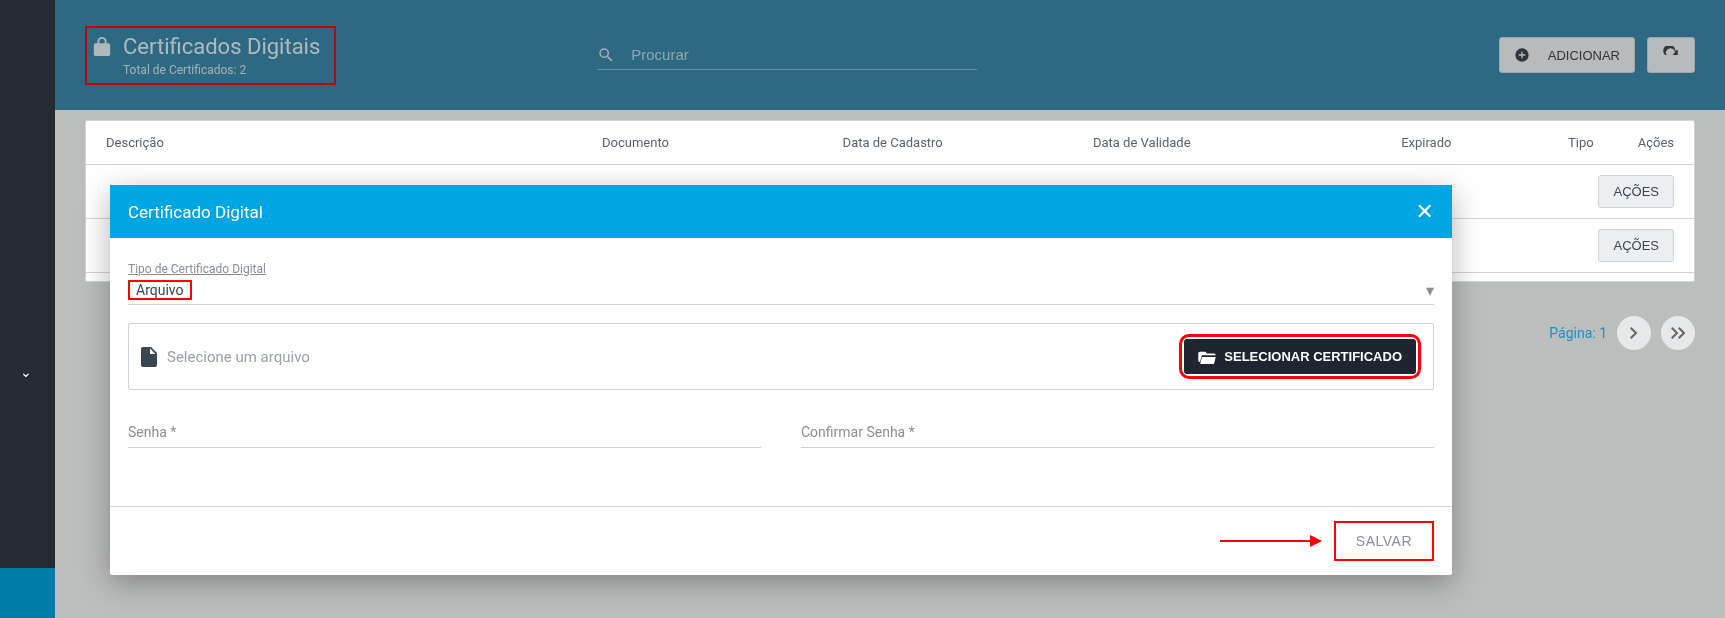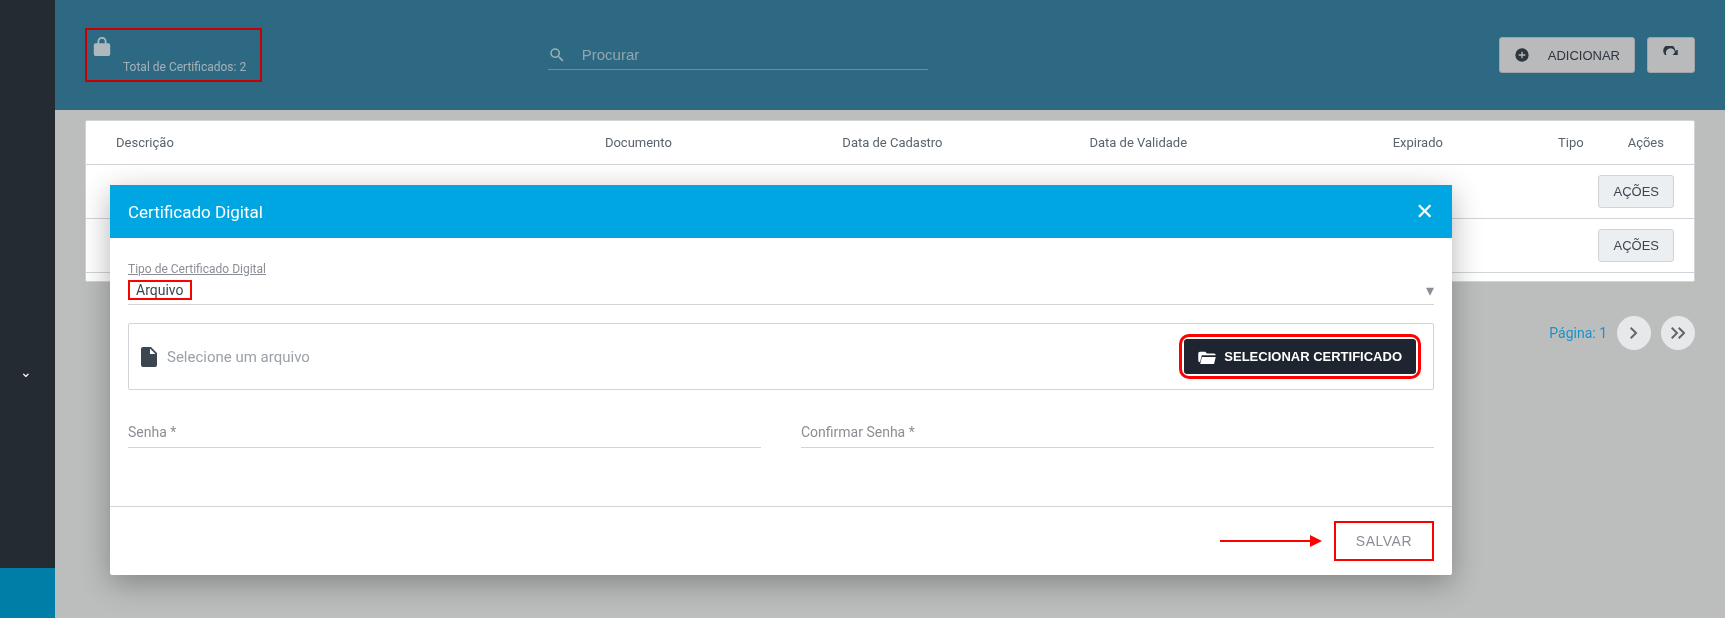--- a/index.html
+++ b/index.html
@@ -25,21 +25,21 @@
   .page-title-row{display:flex;align-items:center;gap:12px;}
   .page-title{font-size:22px;font-weight:400;color:#e0edf3;}
   .page-subtitle{font-size:12px;color:#cfe2eb;margin-left:30px;margin-top:4px;}
   .search-wrap{margin-left:auto;margin-right:auto;display:flex;align-items:center;gap:14px;border-bottom:1px solid rgba(255,255,255,.4);padding:4px 0;width:380px;}
   .search-input{background:none;border:none;outline:none;color:#e5eef3;font-size:15px;width:100%;}
   .search-input::placeholder{color:#bcd4df;}
   .header-actions{display:flex;gap:12px;margin-left:auto;}
   .btn{background:#eceff1;border:1px solid #d0d4d8;border-radius:3px;padding:8px 14px;font-size:13px;font-weight:500;color:#3c4650;cursor:pointer;display:flex;align-items:center;gap:18px;}
   .btn.icon-only{padding:8px 14px;}
   .table-card{position:absolute;top:120px;left:30px;right:30px;background:#fff;border:1px solid var(--border);border-radius:2px;min-height:160px;}
-  .thead{display:flex;padding:14px 30px;color:#5b646e;font-size:13px;border-bottom:1px solid var(--border);gap:44px;}
+  .thead{display:flex;padding:14px 20px;color:#5b646e;font-size:13px;border-bottom:1px solid var(--border);gap:44px;}
   .th { }
   .th.desc{width:460px;} .th.doc{width:200px;} .th.cad{width:210px;} .th.val{width:220px;} .th.exp{width:100px;text-align:right;} .th.tipo{width:100px;text-align:right;} .th.acoes{flex:1;text-align:right;}
   .row-actions{display:flex;justify-content:flex-end;padding:10px 20px;border-bottom:1px solid var(--border);}
   .pagination{position:absolute;top:316px;right:30px;display:flex;align-items:center;gap:10px;}
   .page-label{color:#1893c9;font-size:14px;}
   .page-btn{width:34px;height:34px;border-radius:50%;background:#e6e8ea;border:none;color:#666;display:flex;align-items:center;justify-content:center;cursor:pointer;}
   
   .overlay{position:absolute;inset:0;background:rgba(0,0,0,.22);}
   
   .modal{position:absolute;top:185px;left:55px;width:1342px;background:#fff;box-shadow:0 8px 30px rgba(0,0,0,.3);border-radius:2px;}
@@ -75,20 +75,21 @@
 
   <div class="main">
     <div class="overlay"></div>
 
     <div class="header">
       <div class="page-title-box">
         <div class="page-title-row">
           <svg width="18" height="20" viewBox="0 0 18 22" fill="#e0edf3">
               <path d="M14 8V6a5 5 0 10-10 0v2H2a2 2 0 00-2 2v10a2 2 0 002 2h14a2 2 0 002-2V10a2 2 0 00-2-2h-2zM6 6a3 3 0 016 0v2H6V6z"></path>
             </svg>
+          <span class="page-title">Certificados Digitais</span>
         </div>
         <span class="page-subtitle">Total de Certificados: 2</span>
       </div>
 
       <div class="search-wrap">
         <svg width="20" height="20" viewBox="0 0 24 24" fill="#cfe2eb">
             <path d="M15.5 14h-.79l-.28-.27A6.47 6.47 0 0016 9.5 6.5 6.5 0 109.5 16a6.47 6.47 0 004.23-1.57l.27.28v.79l5 4.99L20.49 19l-4.99-5zM9.5 14A4.5 4.5 0 1114 9.5 4.5 4.5 0 019.5 14z"></path>
           </svg>
         <input class="search-input" placeholder="Procurar" style="">
       </div>

